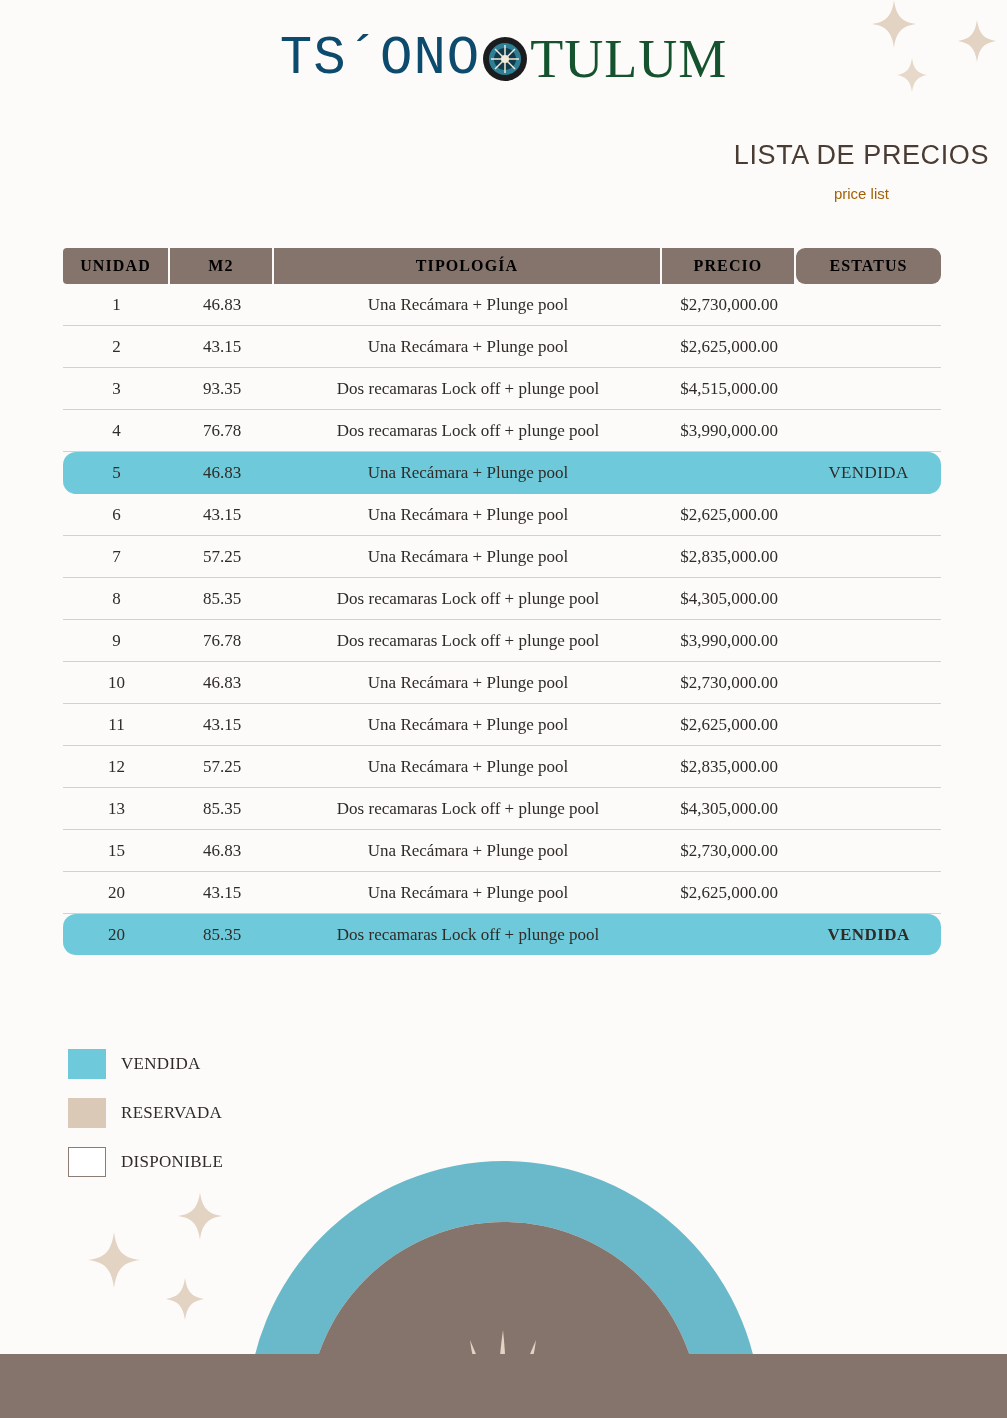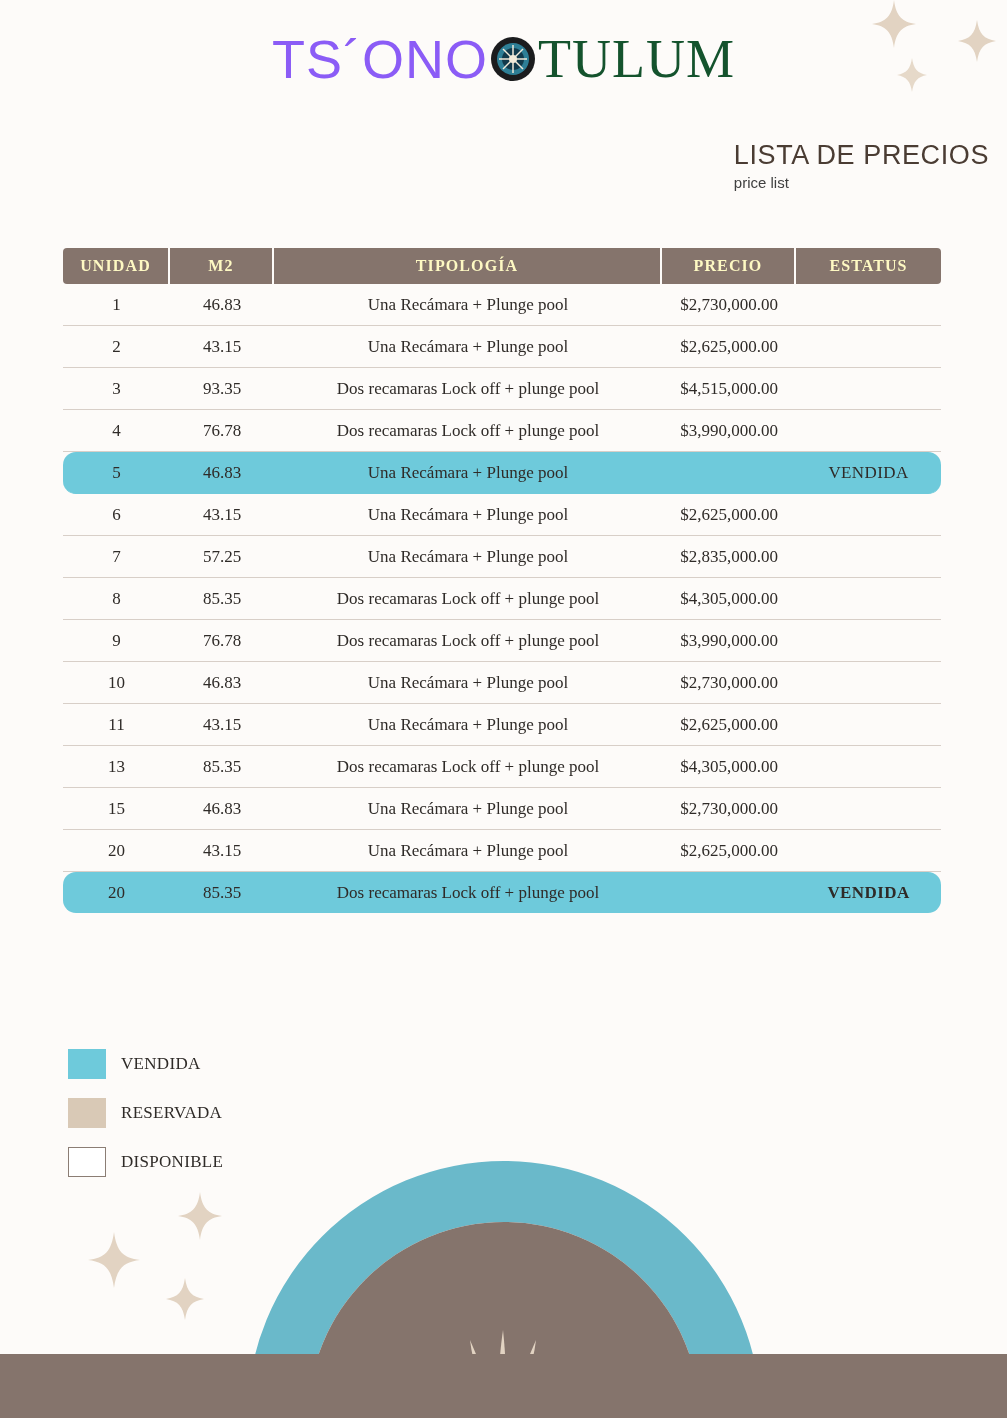--- a/index.html
+++ b/index.html
@@ -31,24 +31,24 @@
     text-align: center;
   }
   .logo-inner {
     display: inline-block;
     position: relative;
     height: 72px;
     line-height: 72px;
     white-space: nowrap;
   }
   .logo-text-left {
-    font-family: Liberation Sans, sans-serif;
+    font-family: Liberation Mono, monospace;
     font-size: 54px;
     letter-spacing: 1px;
-    color: #8b5cf6;
+    color: #0c4a6e;
     vertical-align: middle;
   }
   .logo-text-right {
     font-family: "Liberation Serif", serif;
     font-size: 54px;
     letter-spacing: 1px;
     color: #14532d;
     vertical-align: middle;
   }
   .logo-mark {
@@ -58,58 +58,58 @@
     vertical-align: middle;
     position: relative;
     margin: 0 -2px;
   }
 
   
   .heading-block {
     position: absolute;
     top: 140px;
     right: 18px;
-    text-align: left;
+    text-align: center;
   }
   .heading-title {
     font-family: "Liberation Sans", sans-serif;
     font-size: 27px;
     letter-spacing: 0.6px;
     color: #4a3c33;
   }
   .heading-sub {
     font-family: "Liberation Sans", sans-serif;
     font-size: 15px;
-    color: #404040;
-    margin-top: 3px;
+    color: #a16207;
+    margin-top: 14px;
   }
 
   
   .price-table {
     position: absolute;
     top: 248px;
     left: 63px;
     width: 878px;
     border-collapse: separate;
     border-spacing: 0;
   }
   .price-table thead th {
     background: #85746c;
-    color: #fef9c3;
+    color: #000000;
     font-family: "Liberation Serif", serif;
     font-weight: bold;
     font-size: 16px;
     letter-spacing: 1.1px;
     padding: 9px 0;
     text-align: center;
     border-right: 2px solid #fdfbf9;
   }
   .price-table thead th:last-child { border-right: none; }
   .price-table thead th.c-unidad { border-top-left-radius: 4px; border-bottom-left-radius: 4px; }
-  .price-table thead th.c-estatus { border-top-right-radius: 4px; border-bottom-right-radius: 4px; }
+  .price-table thead th.c-estatus { border-top-right-radius: 4px; border-bottom-right-radius: 4px; border-radius: 9px; }
 
   .price-table tbody td {
     font-family: "Liberation Serif", serif;
     font-size: 17px;
     color: #2f2b28;
     padding: 9px 0 9px 0;
     border-bottom: 1px solid #d8cfc8;
     text-align: center;
     height: 23px;
   }
@@ -310,20 +310,27 @@
         <td class="cell-estatus"></td>
       </tr>
       <tr>
         <td class="cell-unidad">11</td>
         <td class="cell-m2">43.15</td>
         <td class="cell-tipo">Una Recámara + Plunge pool</td>
         <td class="cell-precio">$2,625,000.00</td>
         <td class="cell-estatus"></td>
       </tr>
       <tr>
+        <td class="cell-unidad">12</td>
+        <td class="cell-m2">57.25</td>
+        <td class="cell-tipo">Una Recámara + Plunge pool</td>
+        <td class="cell-precio">$2,835,000.00</td>
+        <td class="cell-estatus"></td>
+      </tr>
+      <tr>
         <td class="cell-unidad">13</td>
         <td class="cell-m2">85.35</td>
         <td class="cell-tipo">Dos recamaras Lock off  + plunge pool</td>
         <td class="cell-precio">$4,305,000.00</td>
         <td class="cell-estatus"></td>
       </tr>
       <tr>
         <td class="cell-unidad">15</td>
         <td class="cell-m2">46.83</td>
         <td class="cell-tipo">Una Recámara + Plunge pool</td>

